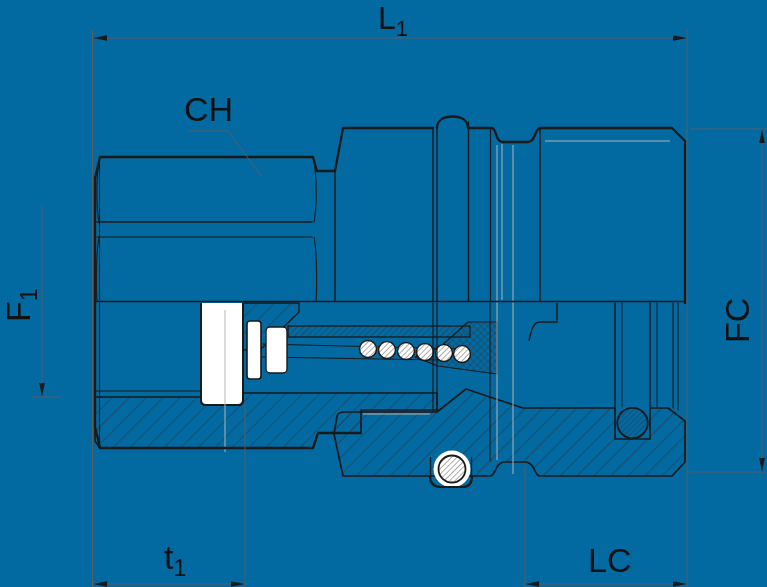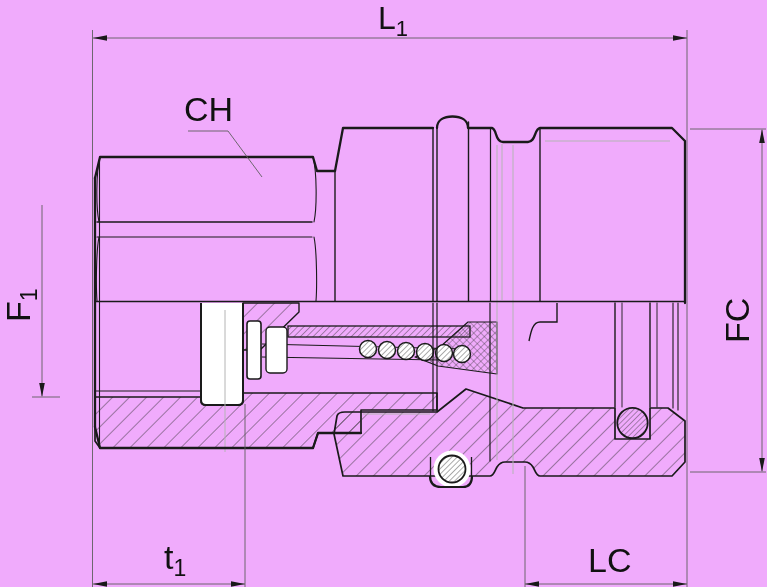--- a/index.html
+++ b/index.html
@@ -1,16 +1,16 @@
 <!DOCTYPE html>
 <html><head>
 <meta charset="utf-8">
 <style>
   html,body{margin:0;padding:0;background:#fff;}
-  .canvas{position:relative;width:767px;height:587px;background:#f0abfc;overflow:hidden;
+  .canvas{position:relative;width:767px;height:587px;background:#0369a1;overflow:hidden;
           font-family:"Liberation Sans", sans-serif;}
   svg{display:block;}
   text{fill:#111;}
 </style>
 </head>
 <body>
 
 <div class="canvas">
 <svg width="767" height="587" viewBox="0 0 767 587">
   <defs>

